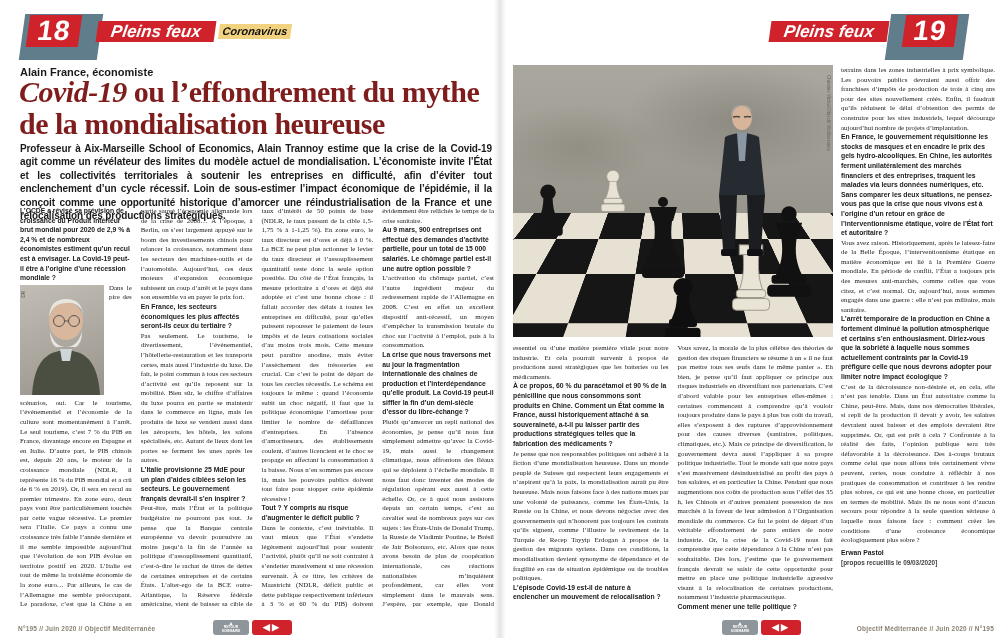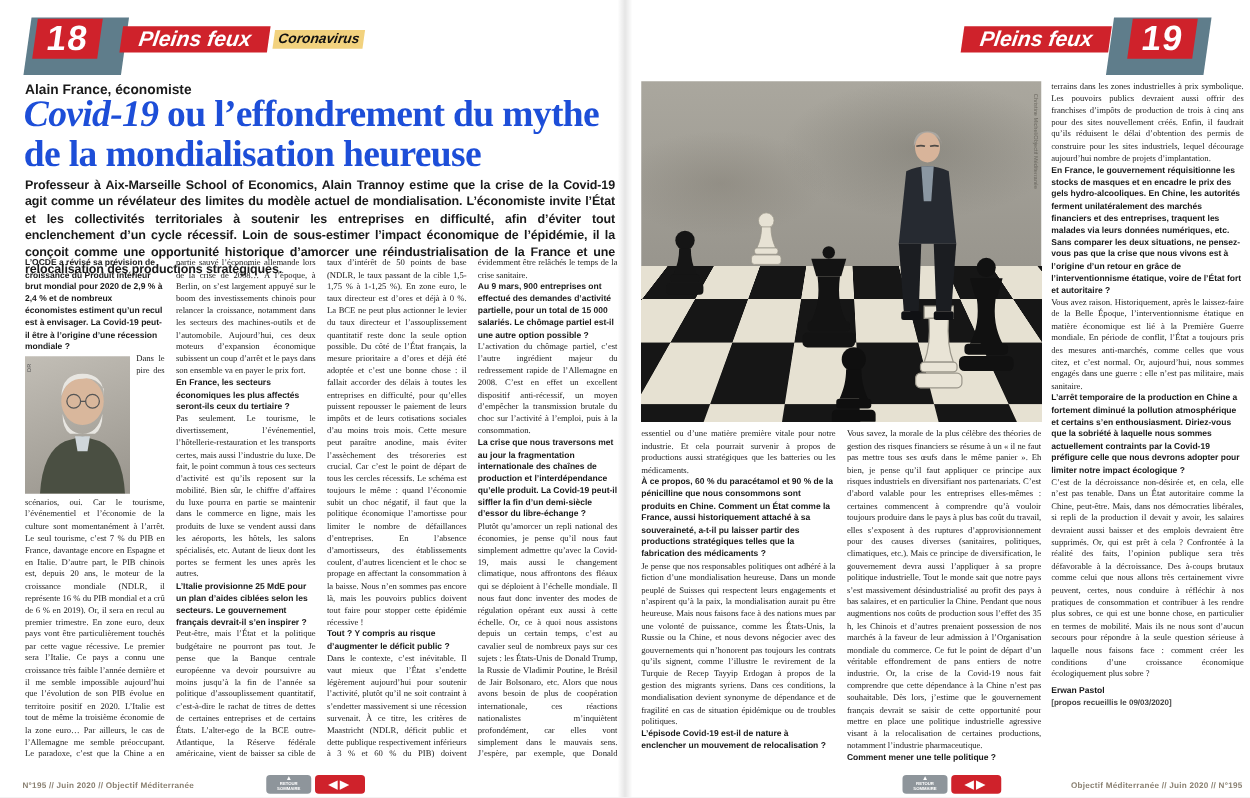--- a/index.html
+++ b/index.html
@@ -15,21 +15,21 @@
   .banner{position:absolute;background:#cf222b;color:#fff;transform:skewX(-8deg);
     font:bold italic 17px/21px "Liberation Sans",sans-serif;text-align:center;}
   .tag{position:absolute;background:#f2d27e;color:#111;transform:skewX(-8deg);
     font:bold italic 11px/15px "Liberation Sans",sans-serif;text-align:center;}
   
   .page{position:absolute;top:0;height:638px;}
   .page-left{left:0;width:500px;}
   .page-right{left:500px;width:500px;}
   .kicker{position:absolute;left:20px;top:66px;font:bold 11px/12px "Liberation Sans",sans-serif;}
   h1.title{position:absolute;left:19px;top:76px;width:475px;margin:0;
-    font:bold 30px/32px "Liberation Serif",serif;letter-spacing:-.5px;color:#1d4ed8;}
+    font:bold 30px/32px "Liberation Serif",serif;letter-spacing:-.5px;color:#7f1d1d;}
   h1.title em{font-style:italic;}
   .lead{position:absolute;left:20px;top:142px;width:472px;margin:0;
     font:bold 10px/13.4px "Liberation Sans",sans-serif;text-align:justify;letter-spacing:-.1px;}
   .cols{column-gap:9px;overflow:hidden;}
   .cols4{position:absolute;left:20px;top:206px;width:474px;height:412px;column-count:4;}
   .blk{margin:0;}
   .q{font:bold 6.8px/9.6px "Liberation Sans",sans-serif;text-align:left;}
   .a{font:6.9px/9.6px "Liberation Serif",serif;text-align:justify;}
   .by{font:bold 6.8px/10px "Liberation Sans",sans-serif;margin-top:3px;}
   .note{font:bold 6.4px/9px "Liberation Sans",sans-serif;color:#444;}

